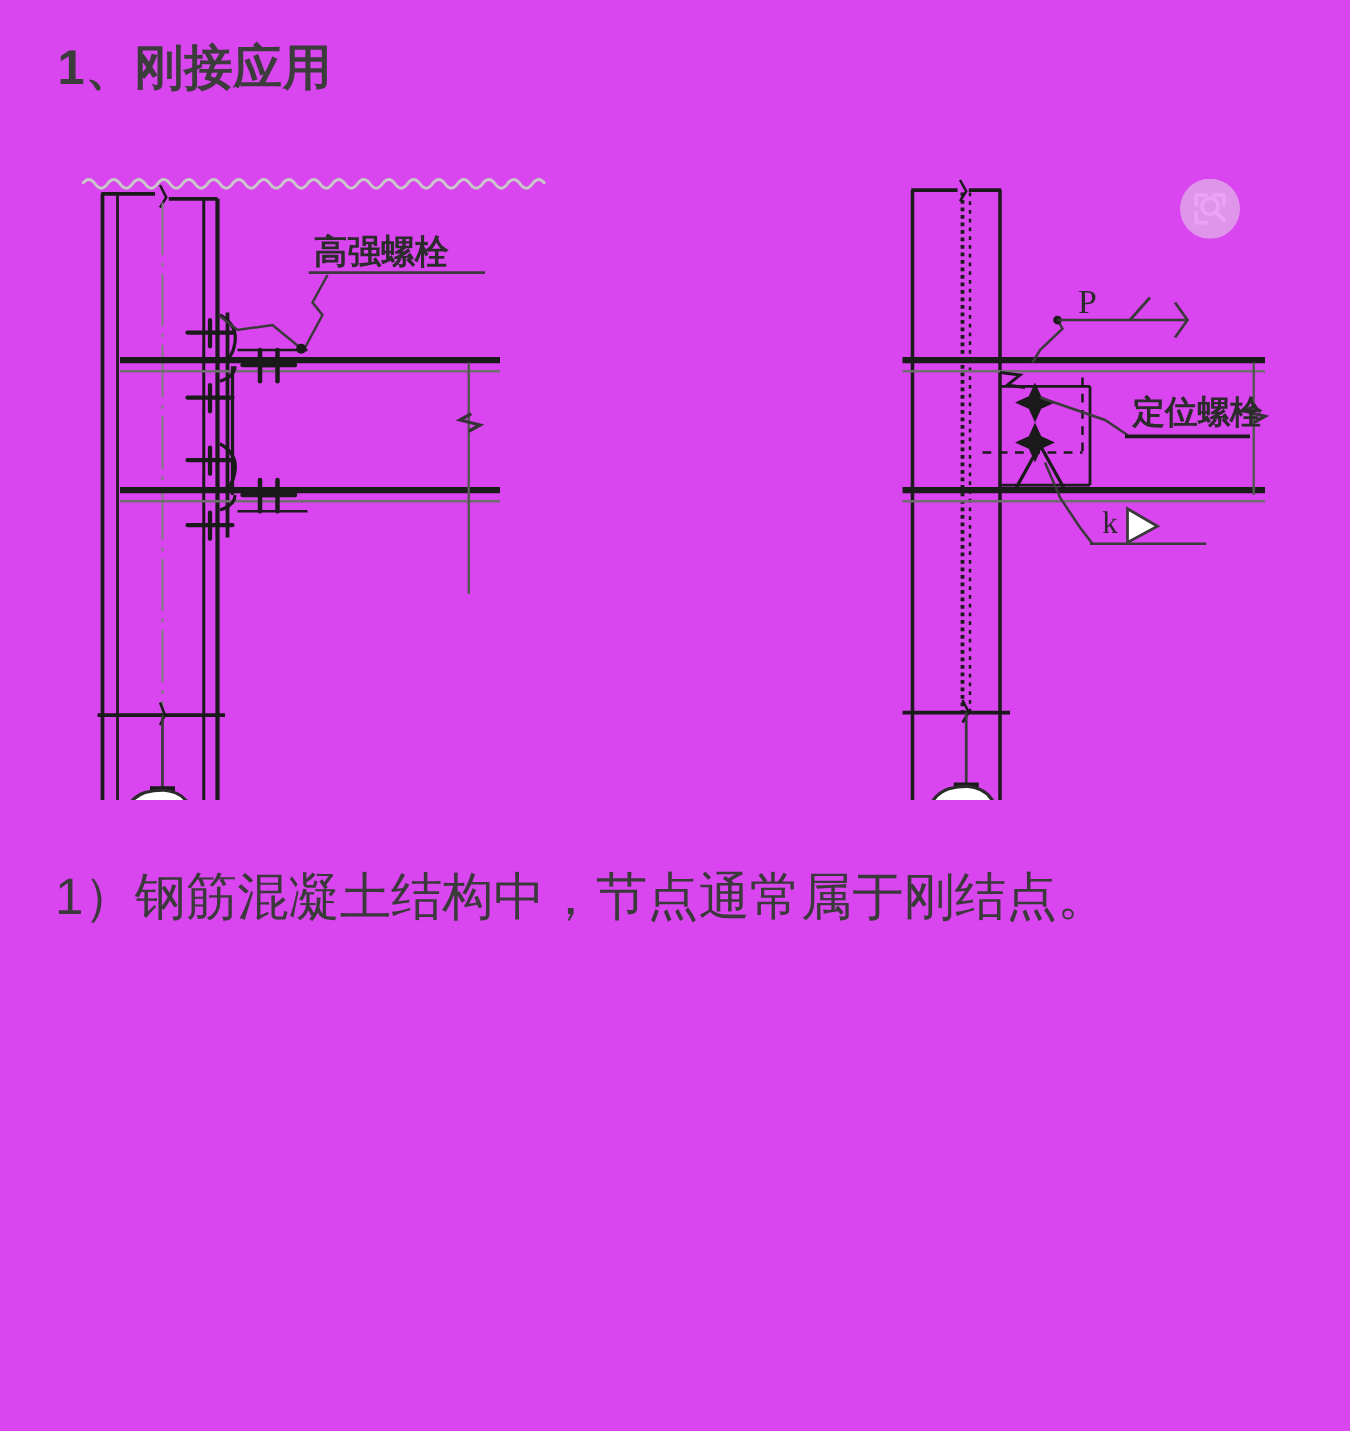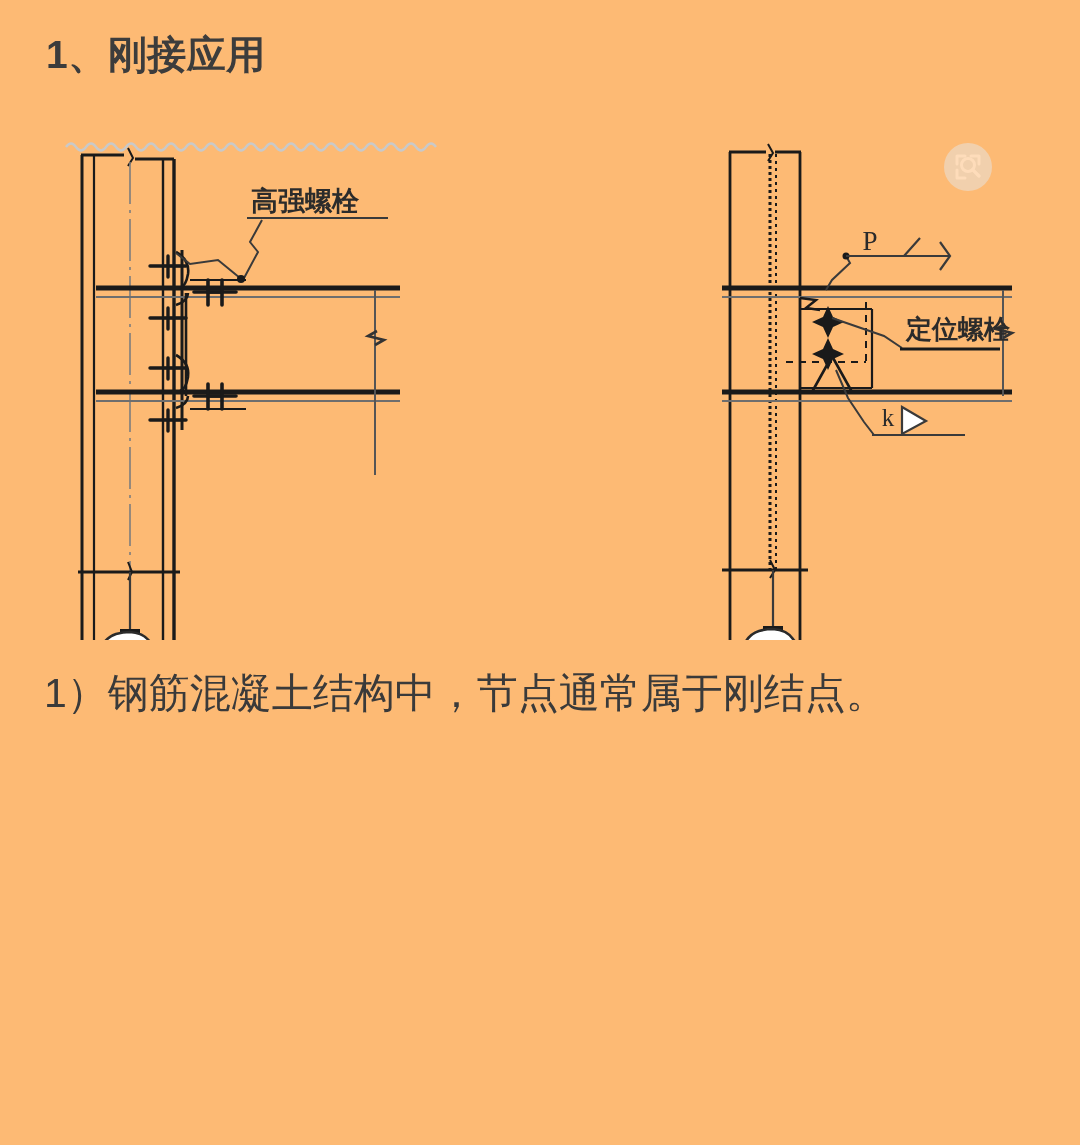--- a/index.html
+++ b/index.html
@@ -11,21 +11,21 @@
     width: 1080px;
     height: 1145px;
     position: relative;
     font-family: "Liberation Sans", "DejaVu Sans", sans-serif;
     overflow: hidden;
   }
 
   #page {
     position: absolute;
     inset: 0;
-    background: #fdba74;
+    background: #d946ef;
   }
 
   
   .heading {
     position: absolute;
     left: 46px;
     top: 32px;
     font-size: 39px;
     font-weight: bold;
     color: #3c3c3c;
@@ -60,20 +60,21 @@
   .para {
     position: absolute;
     left: 44px;
     width: 995px;
     color: #3a3a3a;
     font-size: 41px;
     line-height: 63px;
     letter-spacing: 0px;
     text-align: justify;
     text-justify: inter-character;
+    margin-top: 24px;
   }
   .para-1 { top: 662px; }
   .para-2 { top: 888px; }
 </style>
 </head>
 <body>
 
 <div id="page">
 
   <div class="heading">1、刚接应用</div>

